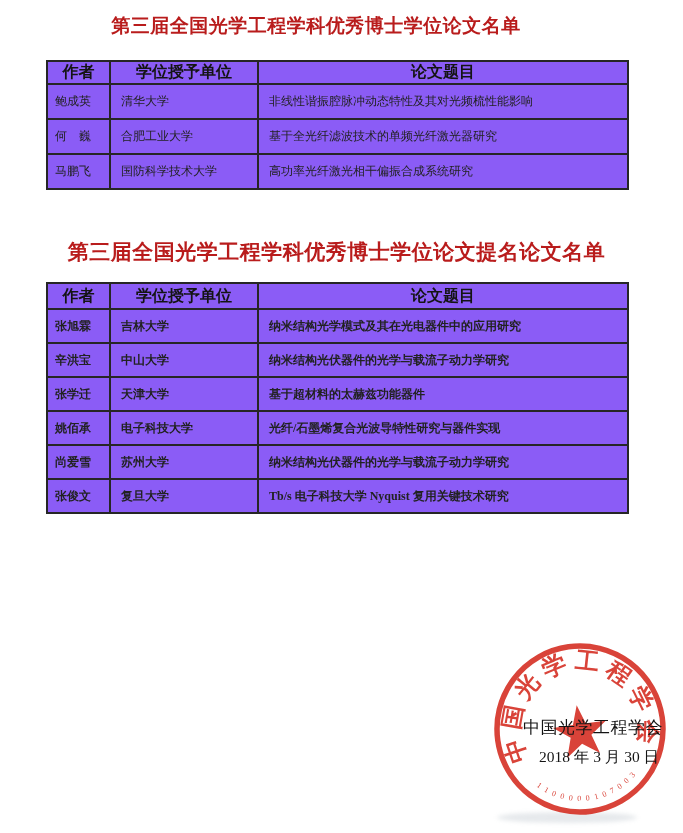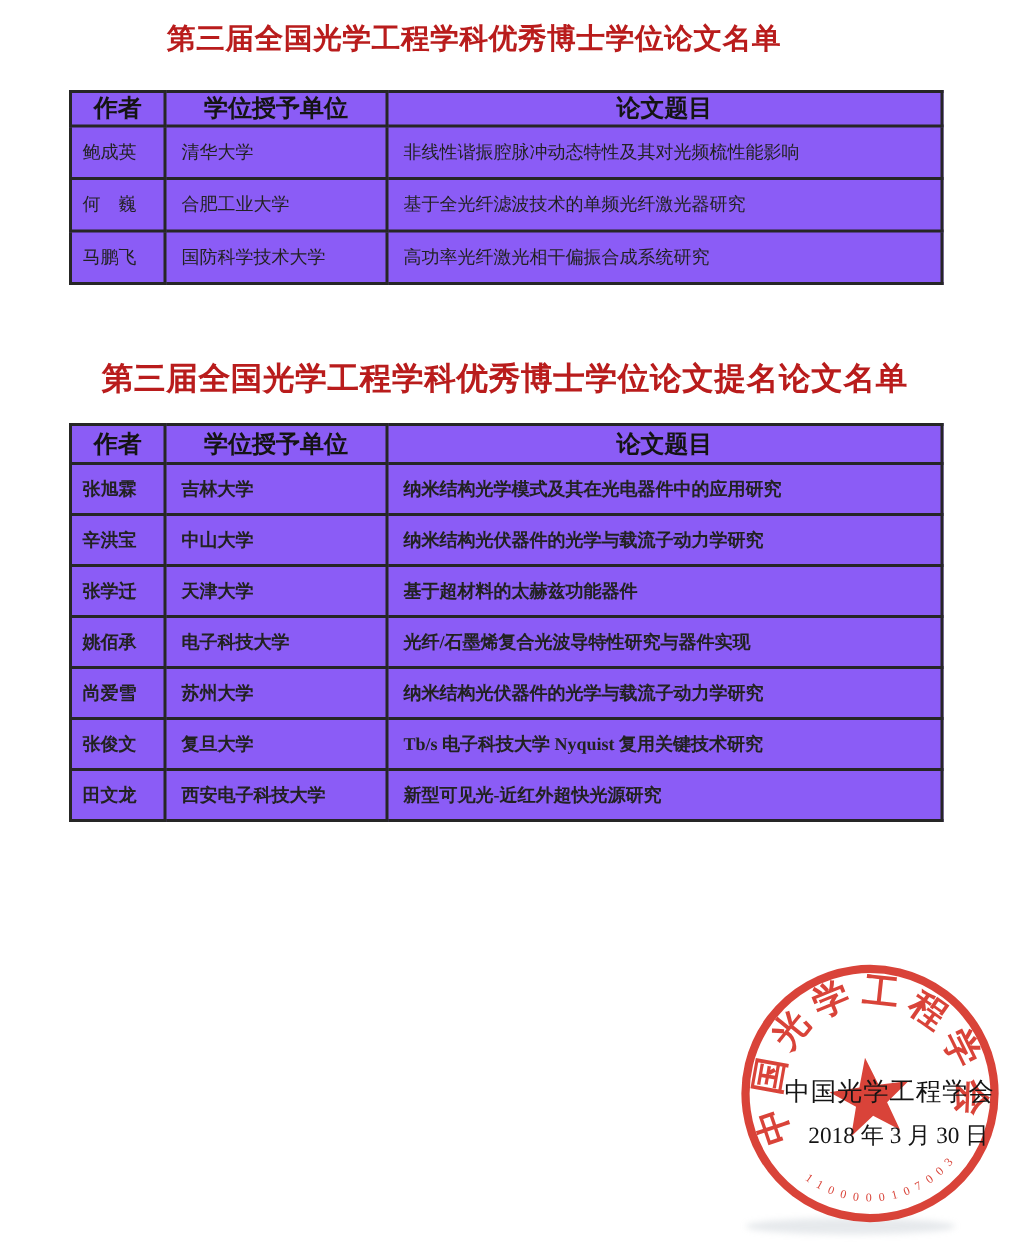--- a/index.html
+++ b/index.html
@@ -131,25 +131,20 @@
         <tr>
           <td>尚爱雪</td>
           <td>苏州大学</td>
           <td>纳米结构光伏器件的光学与载流子动力学研究</td>
         </tr>
         <tr>
           <td>张俊文</td>
           <td>复旦大学</td>
           <td>Tb/s 电子科技大学 Nyquist 复用关键技术研究</td>
         </tr>
-        <tr>
-          <td>田文龙</td>
-          <td>西安电子科技大学</td>
-          <td>新型可见光-近红外超快光源研究</td>
-        </tr>
       </tbody>
   </table>
 
   <div class="stamp-wrap">
     <svg viewBox="0 0 180 180" width="180" height="180">
       <defs>
         <path id="ringPath" d="M 35.2 114.4 A 60 60 0 1 1 144.8 114.4" fill="none"></path>
         <path id="serialPath" d="M 34.8 136.3 A 72 72 0 0 0 145.2 136.3" fill="none"></path>
       </defs>
       <circle cx="90" cy="90" r="83" fill="none" stroke-width="5.5" stroke="#d42a1e"></circle>

